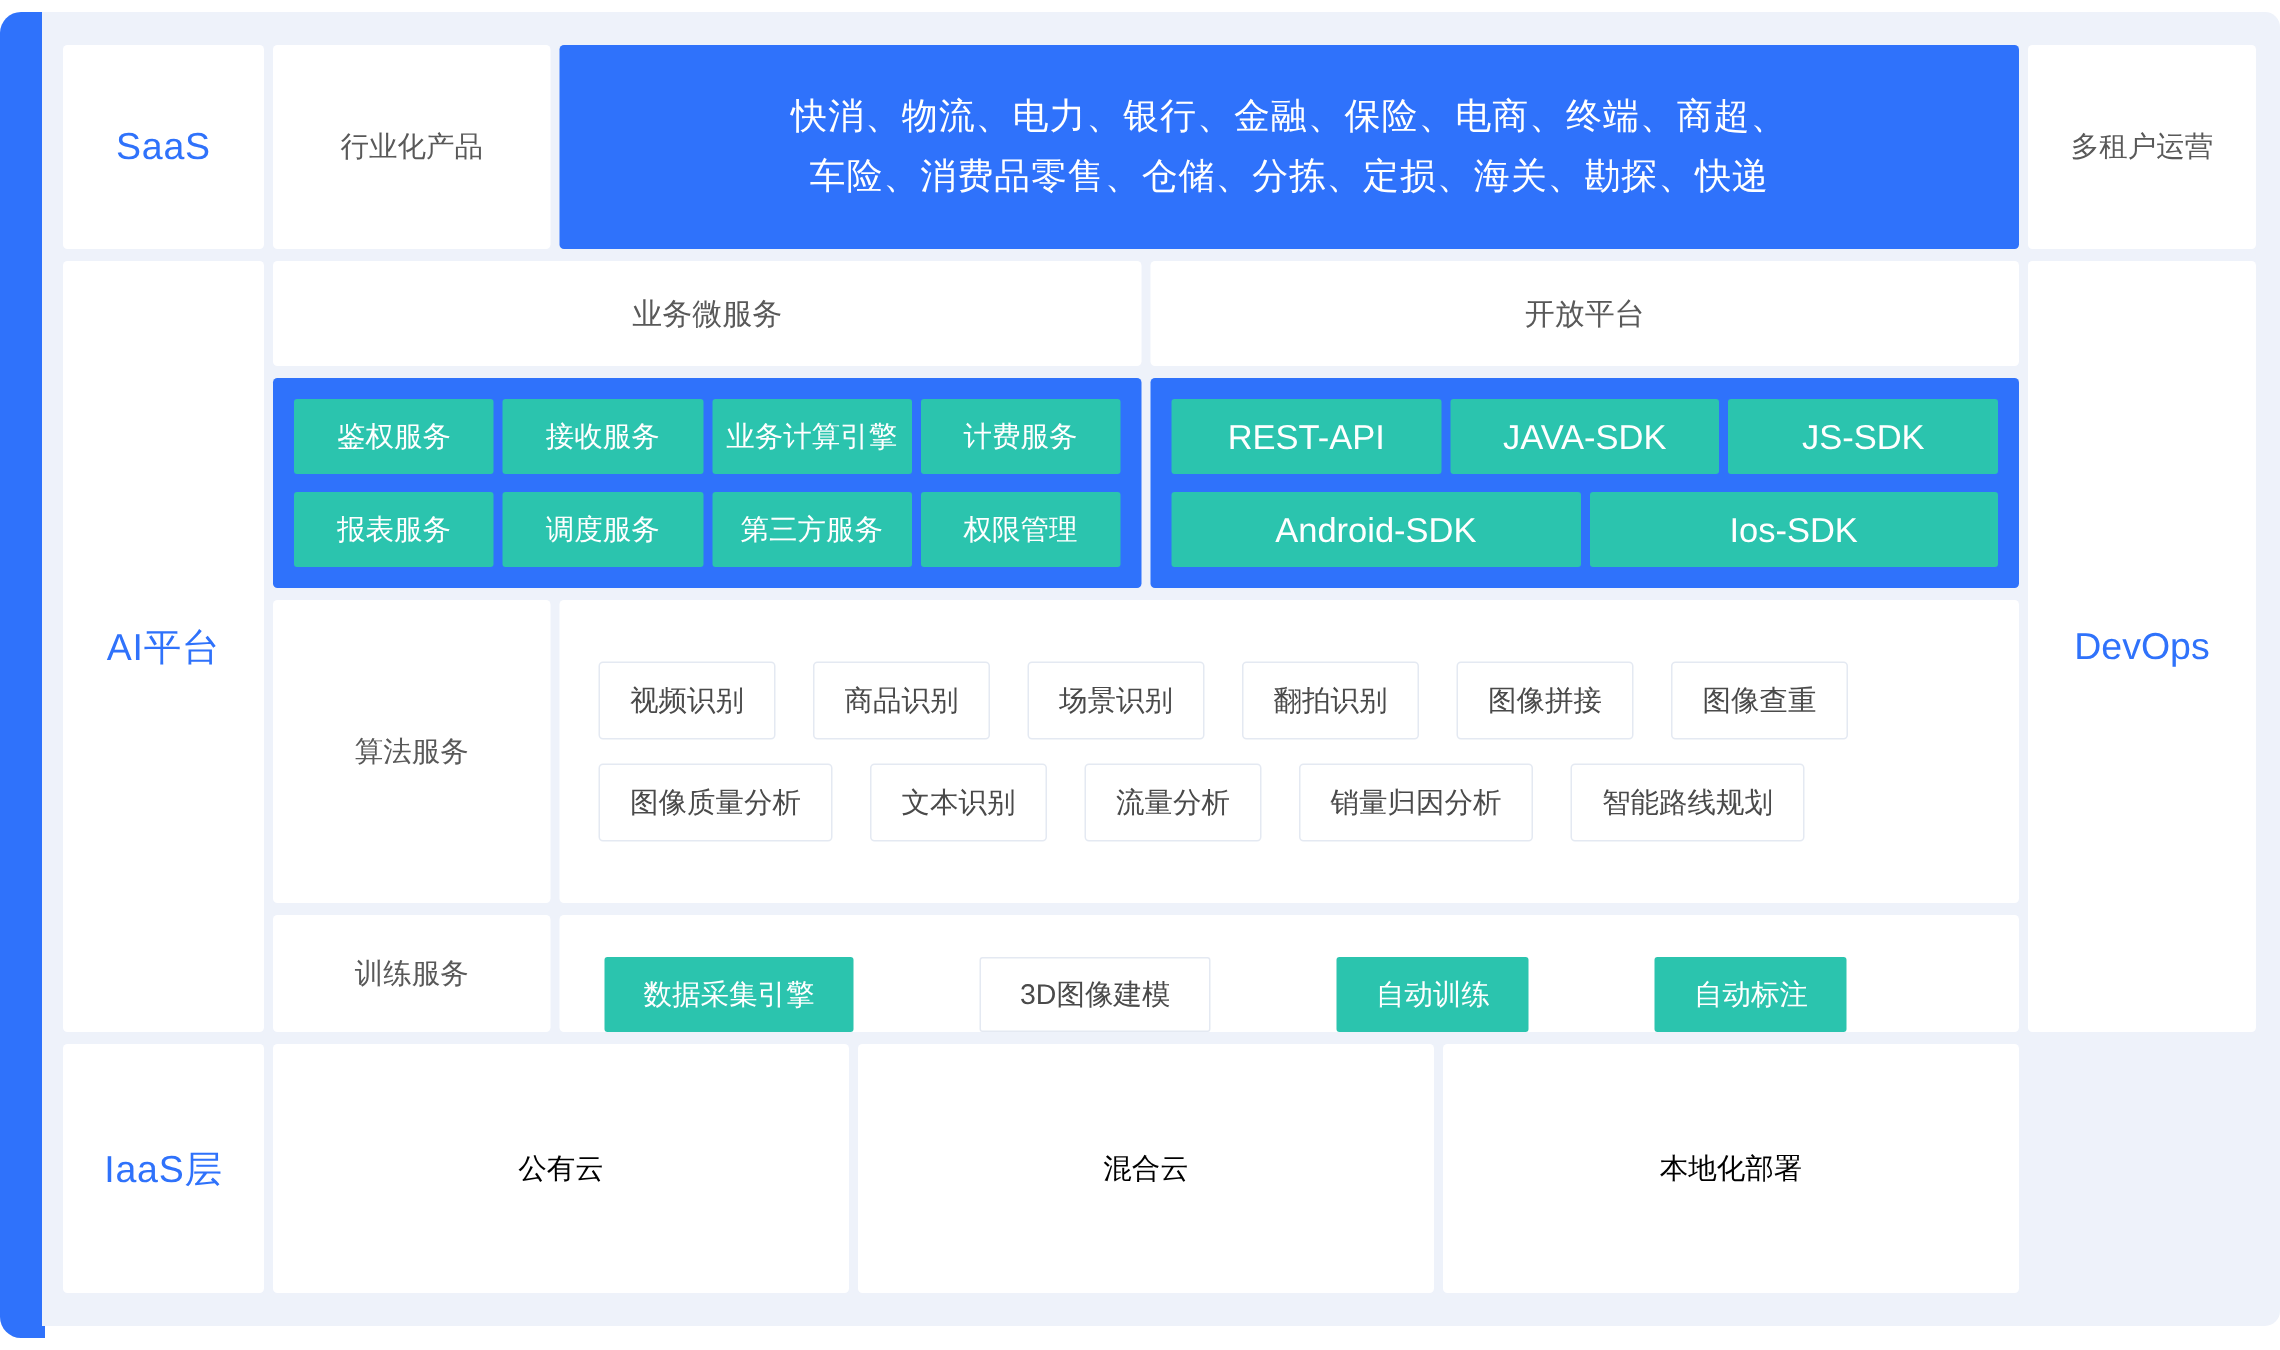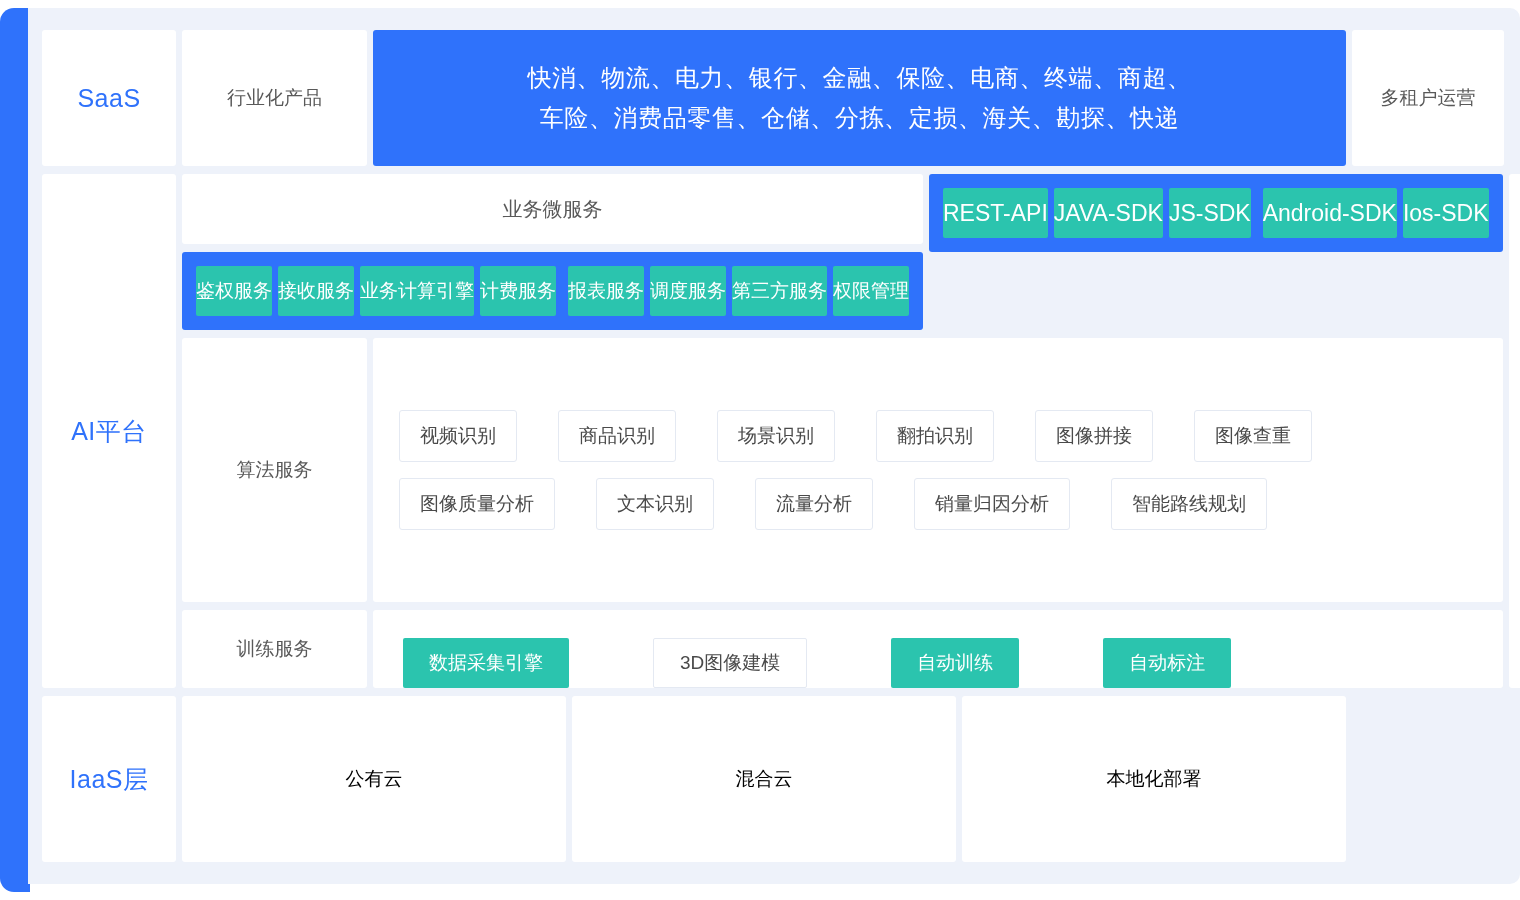--- a/index.html
+++ b/index.html
@@ -70,40 +70,40 @@
 
   .svc-row { display: flex; gap: 6px; }
   .svc-col { flex: 1 1 0; display: flex; flex-direction: column; gap: 8px; }
   .svc-head {
     background: #ffffff; border-radius: 3px; height: 70px;
     display: flex; align-items: center; justify-content: center;
     font-size: 20px; color: #595959;
   }
   .svc-body {
     background: #2f72fb; border-radius: 3px;
-    padding: 14px 14px; display: flex; gap: 12px;
+    padding: 14px 14px; display: flex; flex-direction: column; gap: 12px;
   }
   .chip-line { display: flex; gap: 6px; }
   .chip {
     background: #2bc4ae; color: #ffffff;
     display: flex; align-items: center; justify-content: center;
     height: 50px; font-size: 19px; border-radius: 2px; flex: 1 1 0;
     white-space: nowrap;
   }
   .chip.sdk { font-size: 23px; }
 
   
   .algo-row { display: flex; gap: 6px; flex: 1 1 auto; }
   .algo-label { width: 185px; flex: 0 0 185px; }
   .algo-panel {
     flex: 1 1 auto; background: #ffffff; border-radius: 3px;
     padding: 24px 26px; display: flex; flex-direction: column; gap: 16px;
     justify-content: center;
   }
-  .algo-line { display: flex; gap: 41px; }
+  .algo-line { display: flex; gap: 25px; }
   .algo-chip {
     background: #ffffff; border: 1px solid #e4e9f2; border-radius: 3px;
     height: 52px; padding: 0 20px;
     display: flex; align-items: center; justify-content: center;
     font-size: 19px; color: #4a4a4a; white-space: nowrap;
   }
 
   
   .train-row { display: flex; gap: 6px; height: 78px; }
   .train-label { width: 185px; flex: 0 0 185px; }
@@ -169,20 +169,21 @@
                 <div class="chip-line">
                   <div class="chip">报表服务</div>
                   <div class="chip">调度服务</div>
                   <div class="chip">第三方服务</div>
                   <div class="chip">权限管理</div>
                 </div>
               </div>
             </div>
 
             <div class="svc-col">
+              <div class="svc-head">开放平台</div>
               <div class="svc-body">
                 <div class="chip-line">
                   <div class="chip sdk">REST-API</div>
                   <div class="chip sdk">JAVA-SDK</div>
                   <div class="chip sdk">JS-SDK</div>
                 </div>
                 <div class="chip-line">
                   <div class="chip sdk">Android-SDK</div>
                   <div class="chip sdk">Ios-SDK</div>
                 </div>

